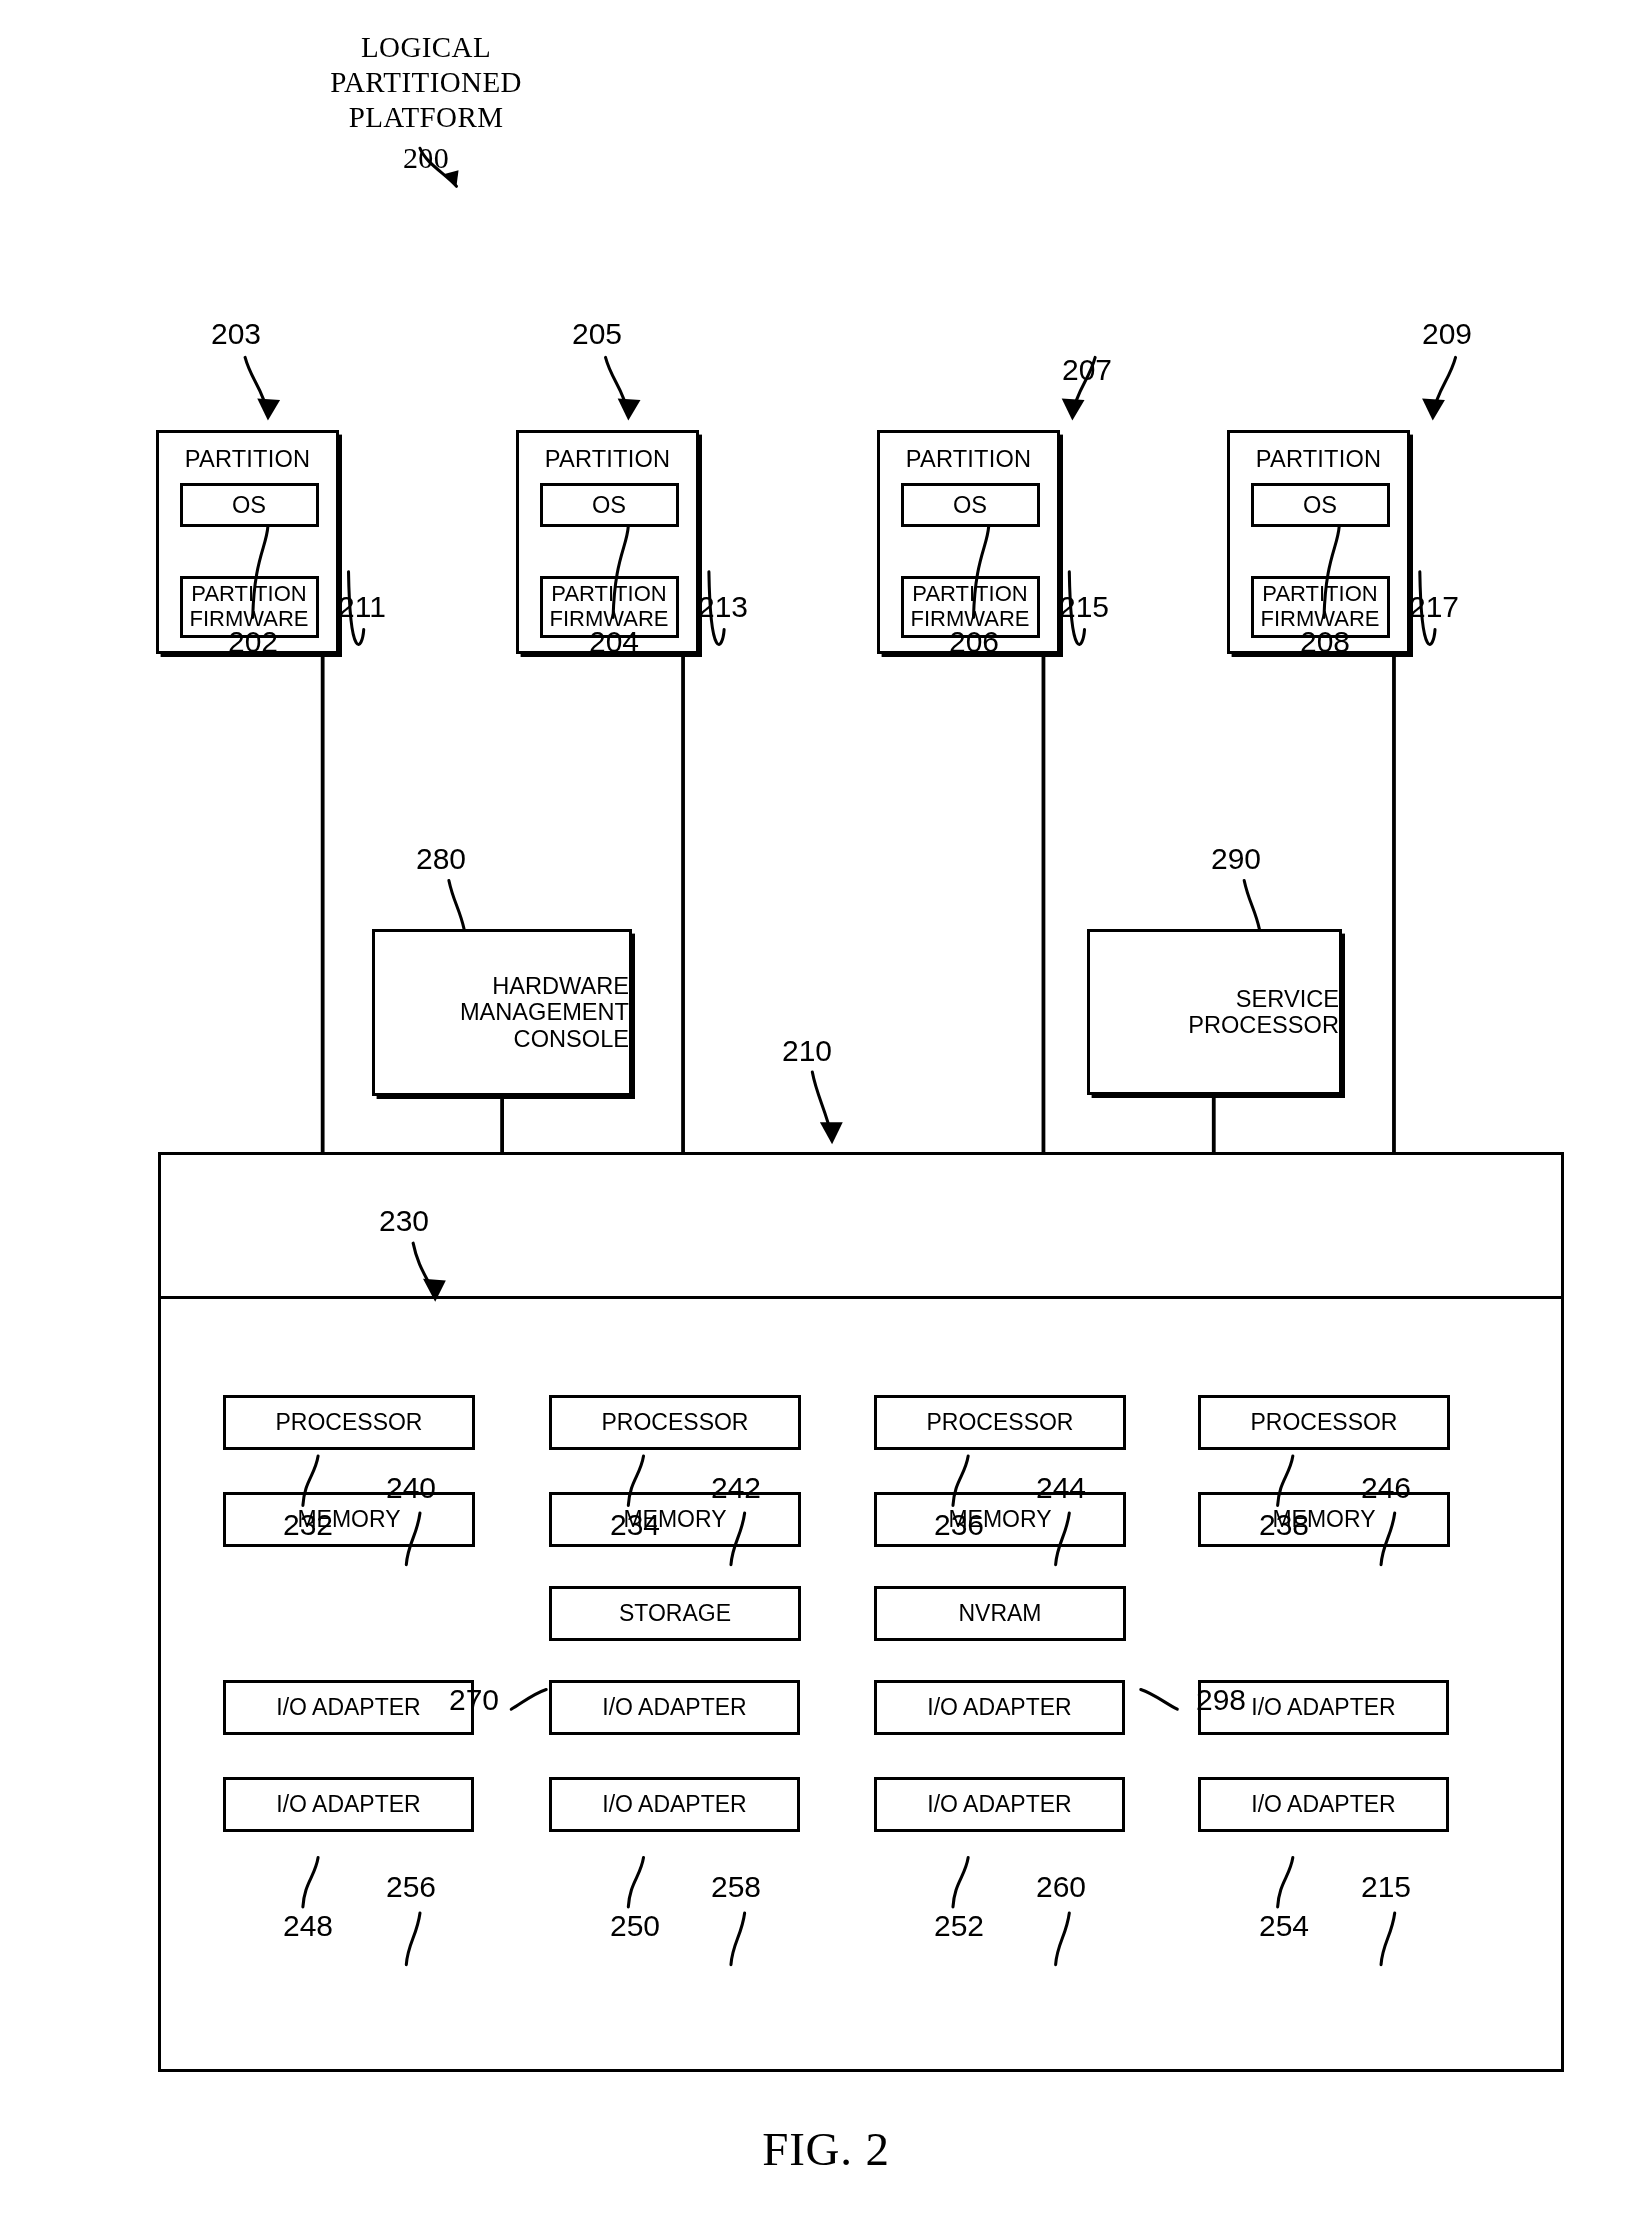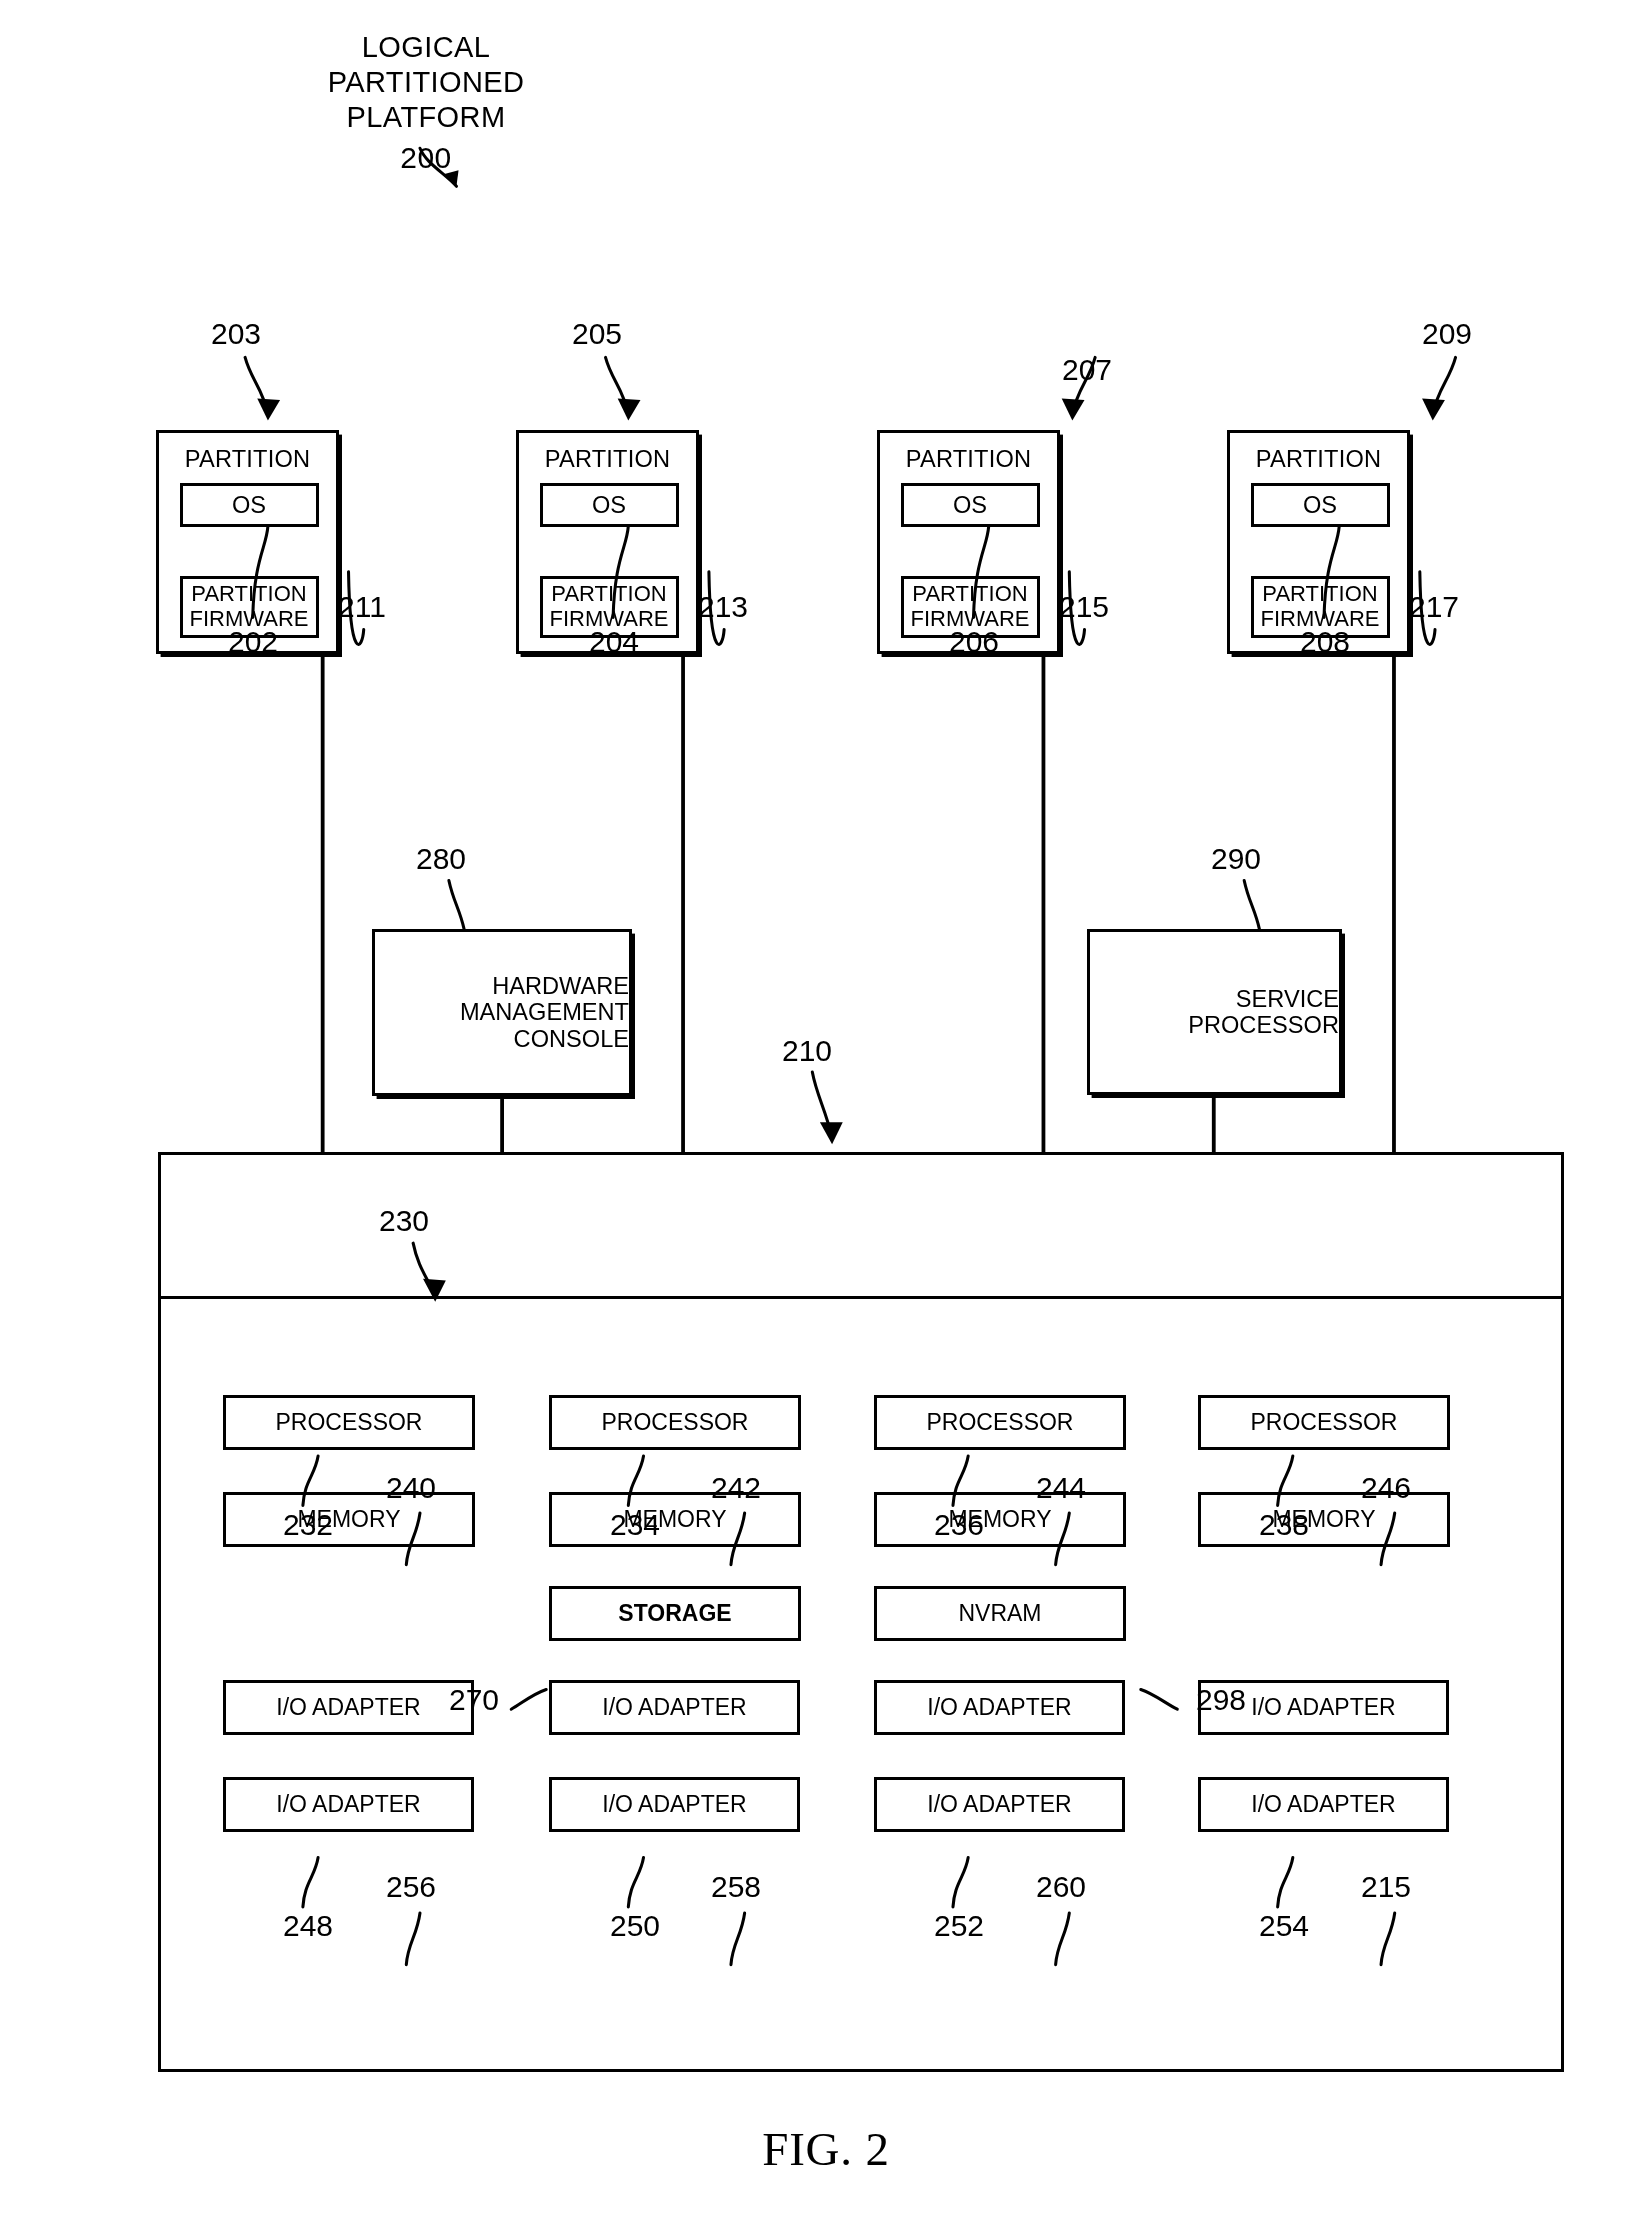--- a/index.html
+++ b/index.html
@@ -4,21 +4,21 @@
 <style>
   html,body{margin:0;padding:0;background:#fff;}
   body{width:1652px;height:2227px;position:relative;
        font-family:"Liberation Sans", sans-serif;color:#000;
        -webkit-font-smoothing:antialiased;overflow:hidden;}
 
   .abs{position:absolute;}
 
   
   #fig-title{left:327px;top:30px;width:198px;text-align:center;
-             font-size:29px;line-height:35px;letter-spacing:0.4px;}
+             font-size:29px;line-height:35px;letter-spacing:0.4px;font-family:Liberation Serif, serif;}
   #fig-title .num{display:block;margin-top:4.6px;font-size:30px;}
 
   
   .ref{font-size:30px;line-height:1;white-space:nowrap;}
 
   
   .box{box-sizing:border-box;border:3px solid #000;background:#fff;
        display:flex;align-items:center;justify-content:center;
        text-align:center;line-height:1.12;}
   .shadow{box-shadow:3.8px 3.8px 0 -0.8px #000;text-align:right;}
@@ -153,21 +153,21 @@
   <div class="box hwbox wide" style="left:388px;top:337px;">
       <span>MEMORY</span>
     </div>
   <div class="box hwbox wide" style="left:713px;top:337px;">
       <span>MEMORY</span>
     </div>
   <div class="box hwbox wide" style="left:1037px;top:337px;">
       <span>MEMORY</span>
     </div>
 
-  <div class="box hwbox wide" style="left:388px;top:431px;font-weight:bold;">
+  <div class="box hwbox wide" style="left:388px;top:431px;">
       <span>STORAGE</span>
     </div>
   <div class="box hwbox wide" style="left:713px;top:431px;">
       <span>NVRAM</span>
     </div>
 
   <div class="box hwbox small" style="left:62px;top:525px;">
       <span>I/O ADAPTER</span>
     </div>
   <div class="box hwbox small" style="left:388px;top:525px;">

